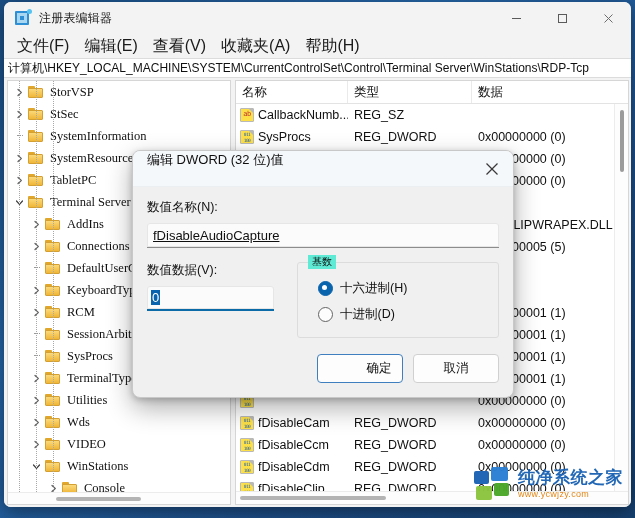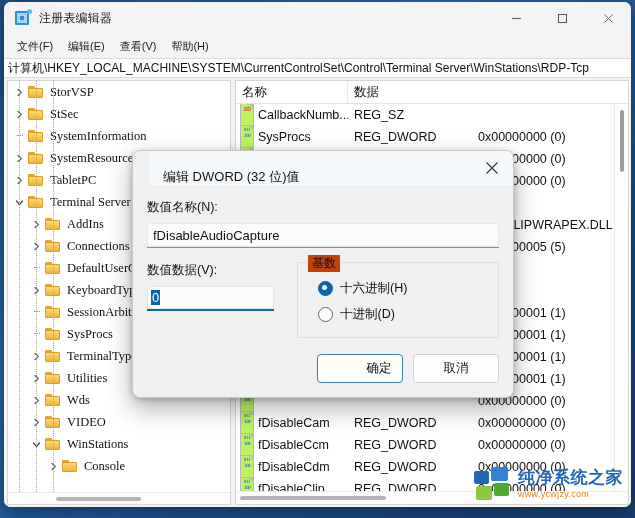--- a/index.html
+++ b/index.html
@@ -76,21 +76,21 @@
   .win-btn svg { display: block; }
 
   
   #menubar {
     height: 24px; flex: 0 0 24px;
     background: #f3f3f3;
     display: flex; align-items: center;
     padding-left: 6px;
   }
   .menu-item {
-    font-size: 11px; color: #1b1b1b;
+    font-size: 16px; color: #1b1b1b;
     padding: 3px 7px; margin-right: 1px;
     white-space: nowrap;
   }
 
   
   #addressbar {
     height: 20px; flex: 0 0 20px;
     background: #ffffff;
     border-top: 1px solid #dcdcdc;
     border-bottom: 1px solid #dcdcdc;
@@ -229,23 +229,23 @@
   }
   .cell {
     overflow: hidden; white-space: nowrap;
     display: flex; align-items: center;
   }
   .cell-name { width: 112px; flex: 0 0 112px; padding-left: 4px; }
   .cell-type { width: 124px; flex: 0 0 124px; padding-left: 6px; }
   .cell-data { flex: 1 1 auto; padding-left: 6px; }
 
   .ico {
-    width: 14px; height: 24px; flex: 0 0 14px;
+    width: 14px; height: 14px; flex: 0 0 14px;
     margin-right: 4px;
-    background: #bef264;
+    background: #fde047;
     border: 1px solid #b9b9b9;
     border-radius: 1px;
     position: relative;
     overflow: hidden;
   }
   .ico::after {
     content: "";
     position: absolute; right: 0; top: 0;
     border-left: 4px solid transparent;
     border-top: 4px solid #b9b9b9;
@@ -295,23 +295,22 @@
     background: #f0f0f0;
     border: 1px solid #c8c8c8;
     border-radius: 8px;
     box-shadow: 0 10px 26px rgba(0,0,0,.32), 0 2px 6px rgba(0,0,0,.2);
     overflow: hidden;
     z-index: 40;
   }
   #dlg-titlebar {
     height: 36px;
     background: #f5f8fb;
-    display: flex; align-items: flex-end;
+    display: flex; align-items: flex-start;
     border-bottom: 1px solid #eceff2;
-    margin-left: 16px;
   }
   #dlg-title {
     font-size: 13px; color: #101010;
     margin-left: 14px;
   }
   #dlg-close {
     margin-left: auto;
     width: 42px; height: 36px;
     display: flex; align-items: center; justify-content: center;
     color: #3a3a3a;
@@ -329,21 +328,21 @@
     height: 25px;
     background: #fbfbfb;
     border: none;
     border-bottom: 1px solid #8c8c8c;
     display: flex; align-items: center;
     padding-left: 6px;
     font-size: 13px; color: #101010;
     border-radius: 3px 3px 0 0;
     box-shadow: inset 0 0 0 1px #e6e6e6;
   }
-  #name-input { margin-bottom: 14px; }
+  #name-input { margin-bottom: 14px; text-decoration: underline; }
   #data-input {
     width: 127px;
     border-bottom: 2px solid #0b6aa8;
     padding-left: 4px;
   }
   #data-input .sel {
     background: #0a64ad; color: #ffffff;
     padding: 0 1px;
   }
   #lower-row {
@@ -355,23 +354,23 @@
     margin-left: 10px;
     border: 1px solid #dcdcdc;
     border-radius: 3px;
     padding: 12px 0 10px 0;
     position: relative;
     background: #f0f0f0;
   }
   #radix-legend {
     position: absolute;
     top: -8px; left: 10px;
-    background: #c2410c;
+    background: #5eead4;
     padding: 0 4px;
-    font-size: 12px; color: #101010;
+    font-size: 10px; color: #101010;
   }
   .radio-row {
     display: flex; align-items: center;
     height: 26px;
     padding-left: 20px;
     font-size: 12.5px; color: #101010;
   }
   .radio {
     width: 15px; height: 15px; flex: 0 0 15px;
     border: 1.6px solid #636363;
@@ -474,20 +473,21 @@
             <line x1="9.5" y1="1.5" x2="1.5" y2="9.5" stroke="#6d6d6d" stroke-width="1"></line>
           </svg>
       </div>
     </div>
   </div>
 
   <div id="menubar">
     <div class="menu-item">文件(F)</div>
     <div class="menu-item">编辑(E)</div>
     <div class="menu-item">查看(V)</div>
+    <div class="menu-item">收藏夹(A)</div>
     <div class="menu-item">帮助(H)</div>
   </div>
 
   <div id="addressbar">
     <div id="address-text">计算机\HKEY_LOCAL_MACHINE\SYSTEM\CurrentControlSet\Control\Terminal Server\WinStations\RDP-Tcp</div>
   </div>
 
   <div id="panes">
 
     <div id="tree-pane">
@@ -606,20 +606,33 @@
             <span class="chev">
               <svg width="9" height="9" viewBox="0 0 9 9">
                 <path d="M3 1.5 L6.3 4.5 L3 7.5" fill="none" stroke="#5c5c5c" stroke-width="1.2" stroke-linecap="round" stroke-linejoin="round"></path>
               </svg>
             </span>
             <span class="folder">
               <span class="tab"></span>
               <span class="body"></span>
             </span>
             <span class="tree-label">KeyboardType Mapping</span>
+          </div>
+          <div class="tree-row">
+            <span class="indent" style="width: 21px;"></span>
+            <span class="chev">
+              <svg width="9" height="9" viewBox="0 0 9 9">
+                <path d="M3 1.5 L6.3 4.5 L3 7.5" fill="none" stroke="#5c5c5c" stroke-width="1.2" stroke-linecap="round" stroke-linejoin="round"></path>
+              </svg>
+            </span>
+            <span class="folder">
+              <span class="tab"></span>
+              <span class="body"></span>
+            </span>
+            <span class="tree-label">RCM</span>
           </div>
           <div class="tree-row">
             <span class="indent" style="width: 21px;"></span>
             <span class="dots"></span>
             <span class="folder">
               <span class="tab"></span>
               <span class="body"></span>
             </span>
             <span class="tree-label">SessionArbitrationHelper</span>
           </div>
@@ -717,20 +730,21 @@
       <div id="tree-hscroll">
         <div id="tree-hthumb"></div>
       </div>
     </div>
 
     <div id="splitter"></div>
 
     <div id="list-pane">
       <div id="list-header">
         <div class="col-h col-name">名称</div>
+        <div class="col-h col-type">类型</div>
         <div class="col-h col-data">数据</div>
       </div>
       <div id="list-rows">
           <div class="list-row">
             <div class="cell cell-name">
               <span class="ico ico-sz">
                 <span>ab</span>
               </span>
               <span>CallbackNumb...</span>
             </div>

